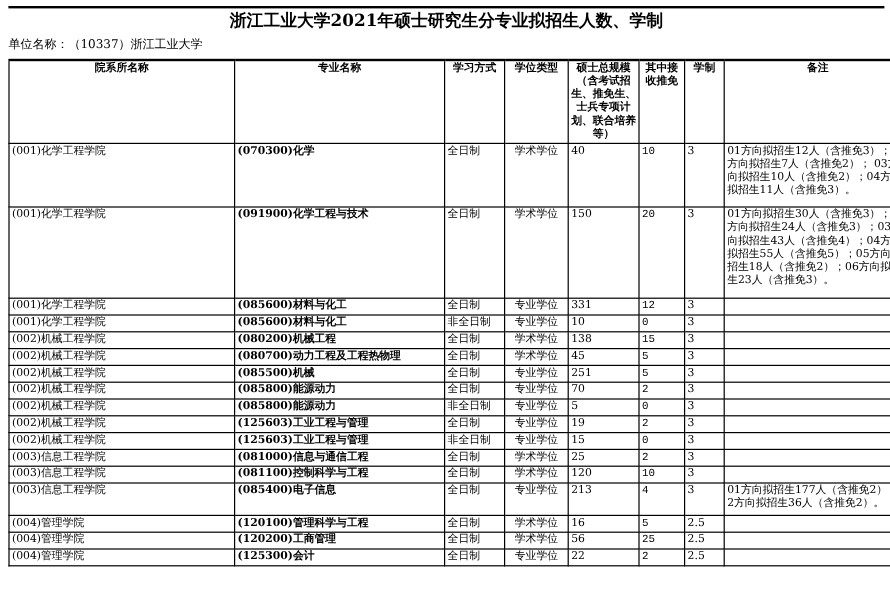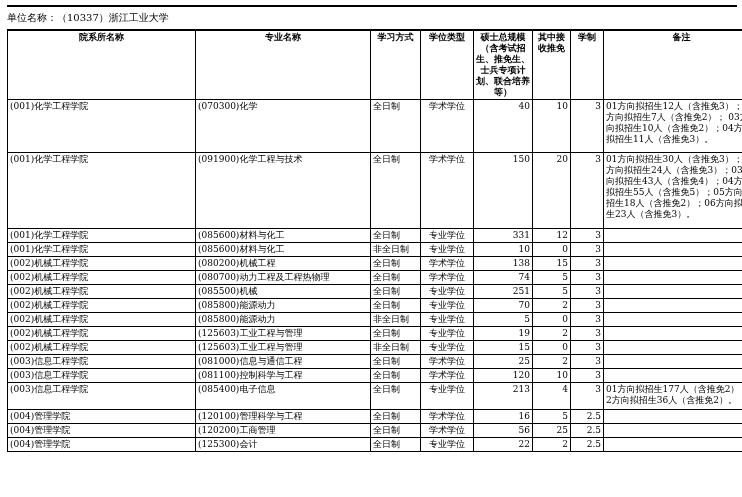--- a/index.html
+++ b/index.html
@@ -21,37 +21,38 @@
   table.adm th,table.adm td{
     border:1px solid #000;font-size:9px;line-height:11px;
     padding:1px 2px;vertical-align:top;overflow:hidden;
     word-break:break-all;
   }
   table.adm thead th{
     border-top:2px solid #000;font-weight:bold;text-align:center;
     height:60px;
   }
   .col0{width:183px;text-align:left;}
-  .col1{width:170px;text-align:left;}
+  .col1{width:170px;text-align:left;font-weight:bold;}
   .col2{width:45px;text-align:left;margin-top:28px;}
   .col3{width:48px;text-align:center;}
   .col4{width:54px;text-align:center;}
-  .col5{width:33px;text-align:center;}
+  .col5{width:33px;text-align:center;font-family:Liberation Mono, monospace;}
   .col6{width:28px;text-align:center;}
   .col7{width:151px;text-align:left;}
-  td.col4,td.col5,td.col6{text-align:right;}
+  td.col4,td.col5,td.col6{text-align:left;}
   tr.row-tall-1 td{height:50px;}
   tr.row-tall-2 td{height:73px;}
   tr.row-tall-3 td{height:24px;}
 </style>
 </head>
 <body>
 
 <div class="content">
   <div class="top-rule"></div>
+  <div class="doc-title">浙江工业大学2021年硕士研究生分专业拟招生人数、学制</div>
   <div class="unit-line">单位名称：（10337）浙江工业大学</div>
 
   <table class="adm">
     <thead>
       <tr>
           <th class="col0">院系所名称</th>
           <th class="col1">专业名称</th>
           <th class="col2">学习方式</th>
           <th class="col3">学位类型</th>
           <th class="col4">硕士总规模（含考试招生、推免生、士兵专项计划、联合培养等）</th>
@@ -109,21 +110,21 @@
           <td class="col4">138</td>
           <td class="col5">15</td>
           <td class="col6">3</td>
           <td class="col7"></td>
         </tr>
         <tr>
           <td class="col0">(002)机械工程学院</td>
           <td class="col1">(080700)动力工程及工程热物理</td>
           <td class="col2">全日制</td>
           <td class="col3">学术学位</td>
-          <td class="col4">74</td>
+          <td class="col4">45</td>
           <td class="col5">5</td>
           <td class="col6">3</td>
           <td class="col7"></td>
         </tr>
         <tr>
           <td class="col0">(002)机械工程学院</td>
           <td class="col1">(085500)机械</td>
           <td class="col2">全日制</td>
           <td class="col3">专业学位</td>
           <td class="col4">251</td>

